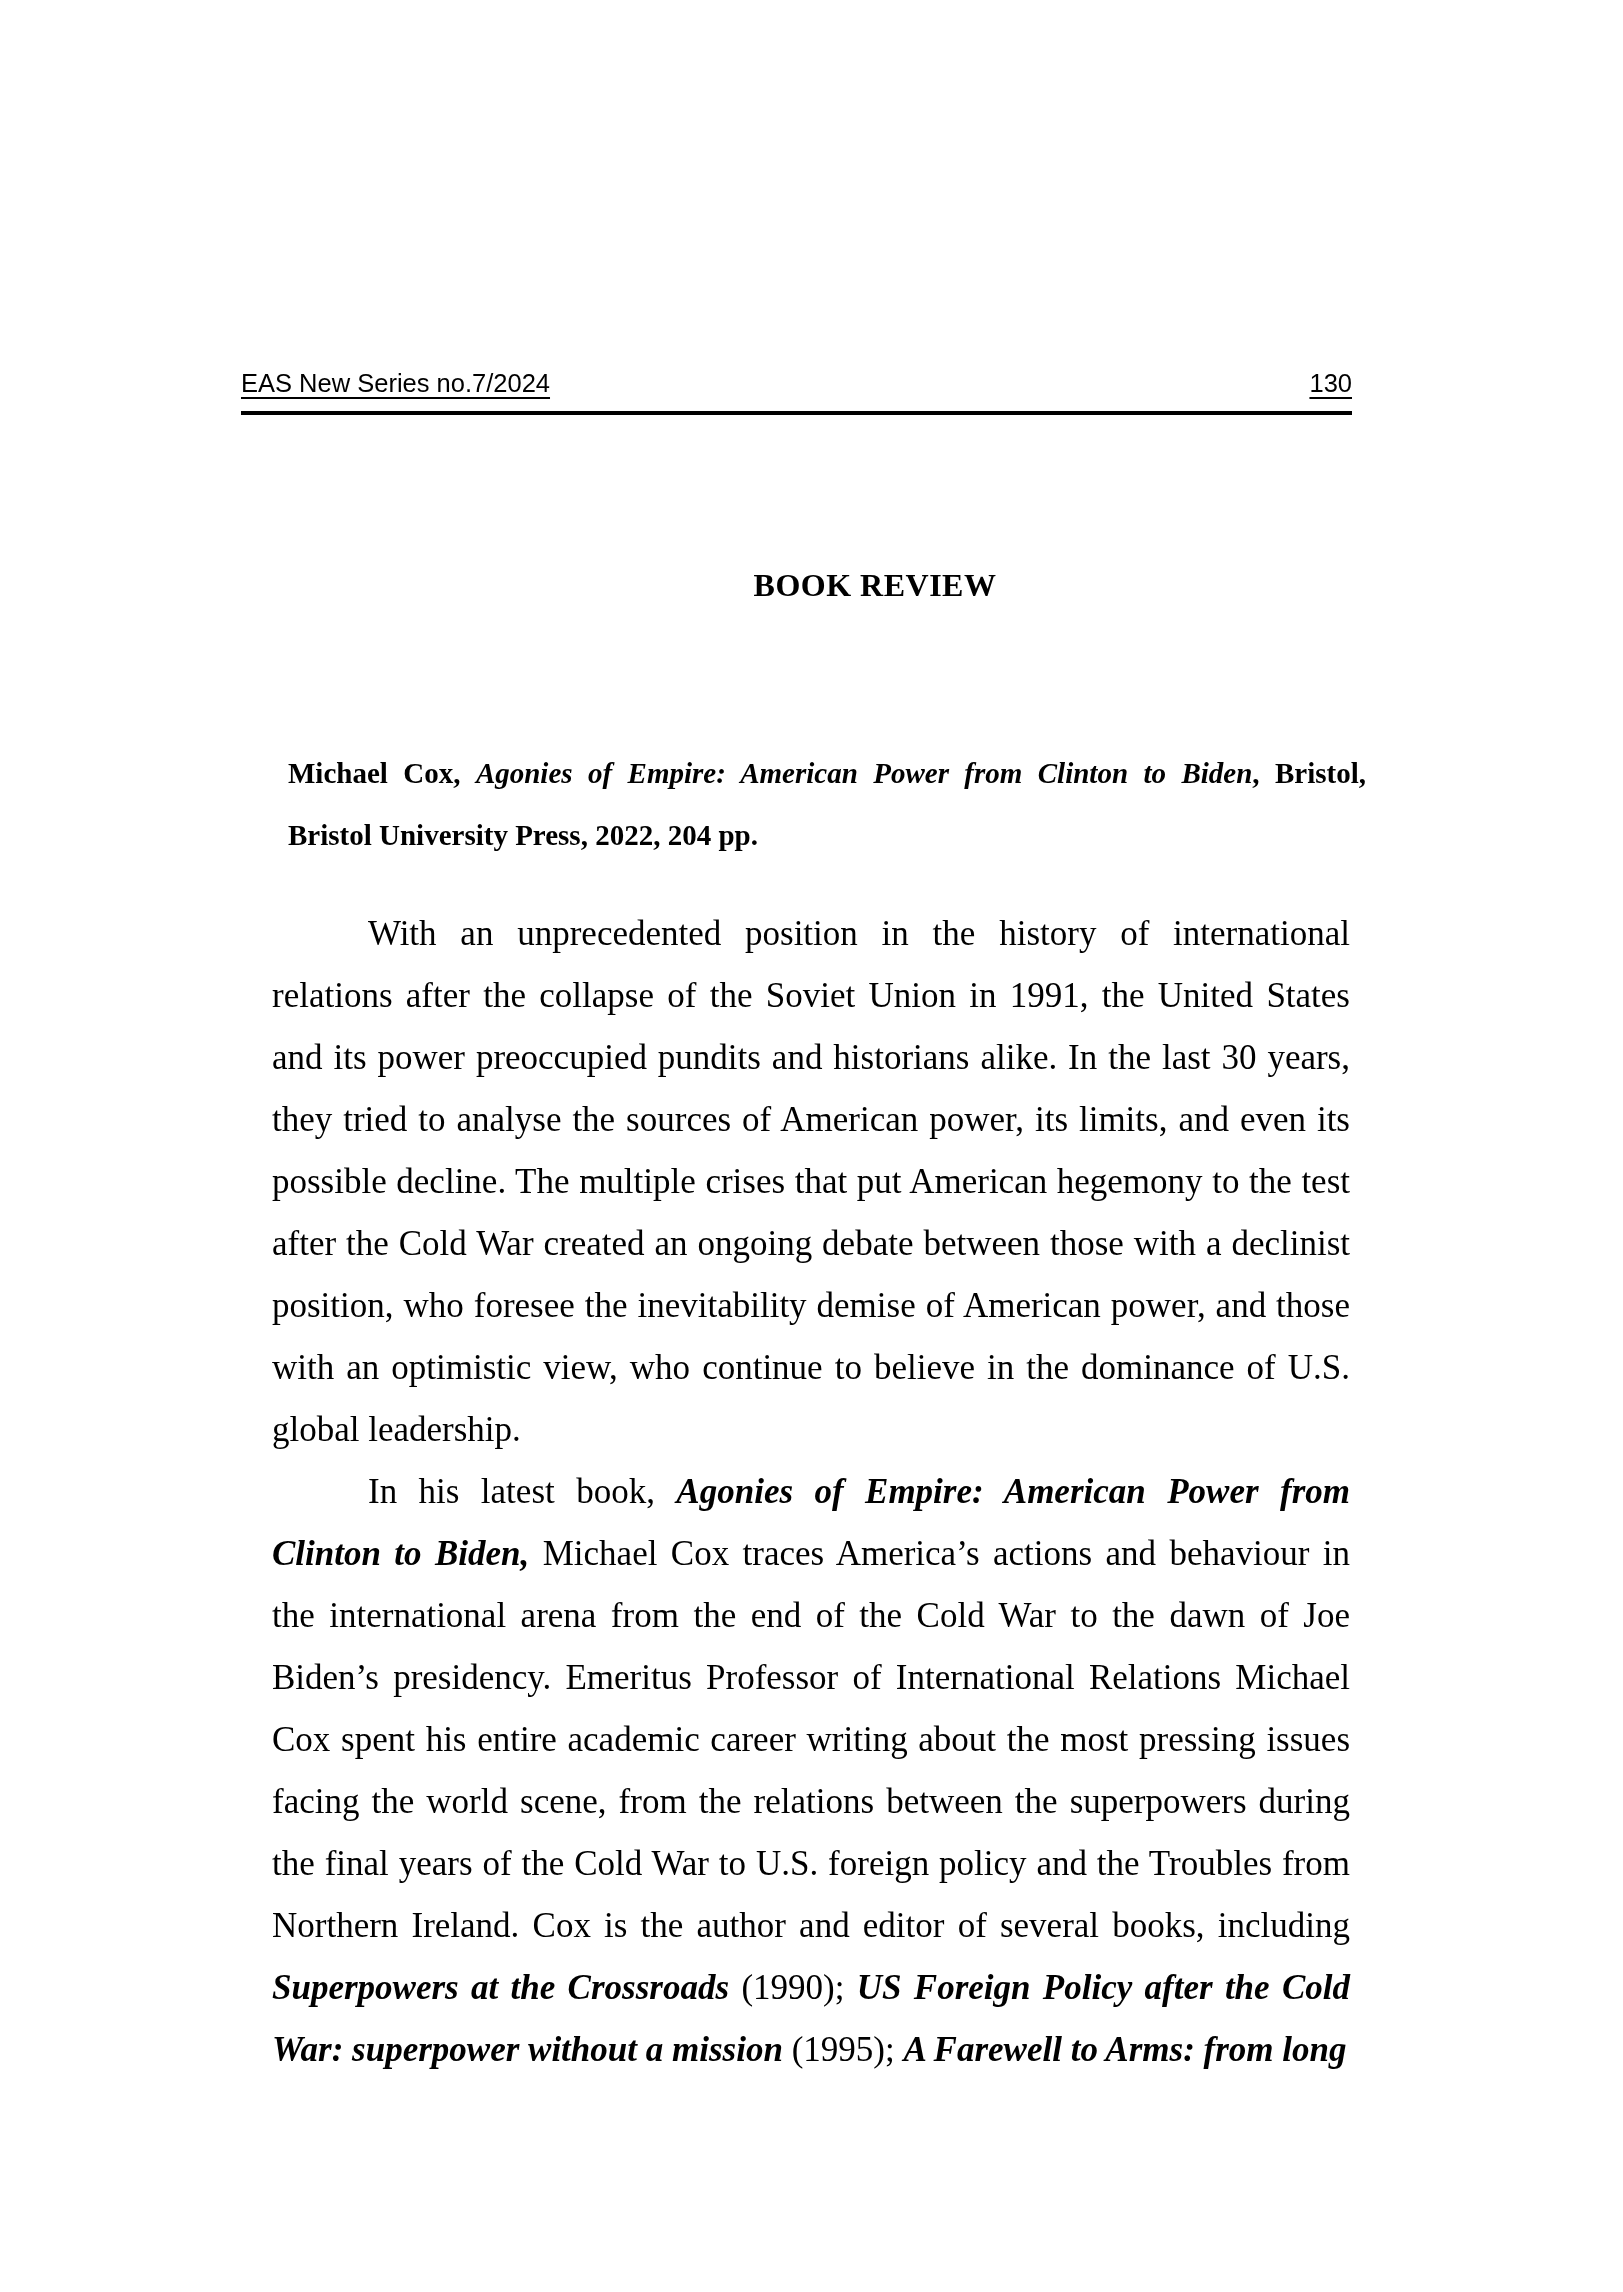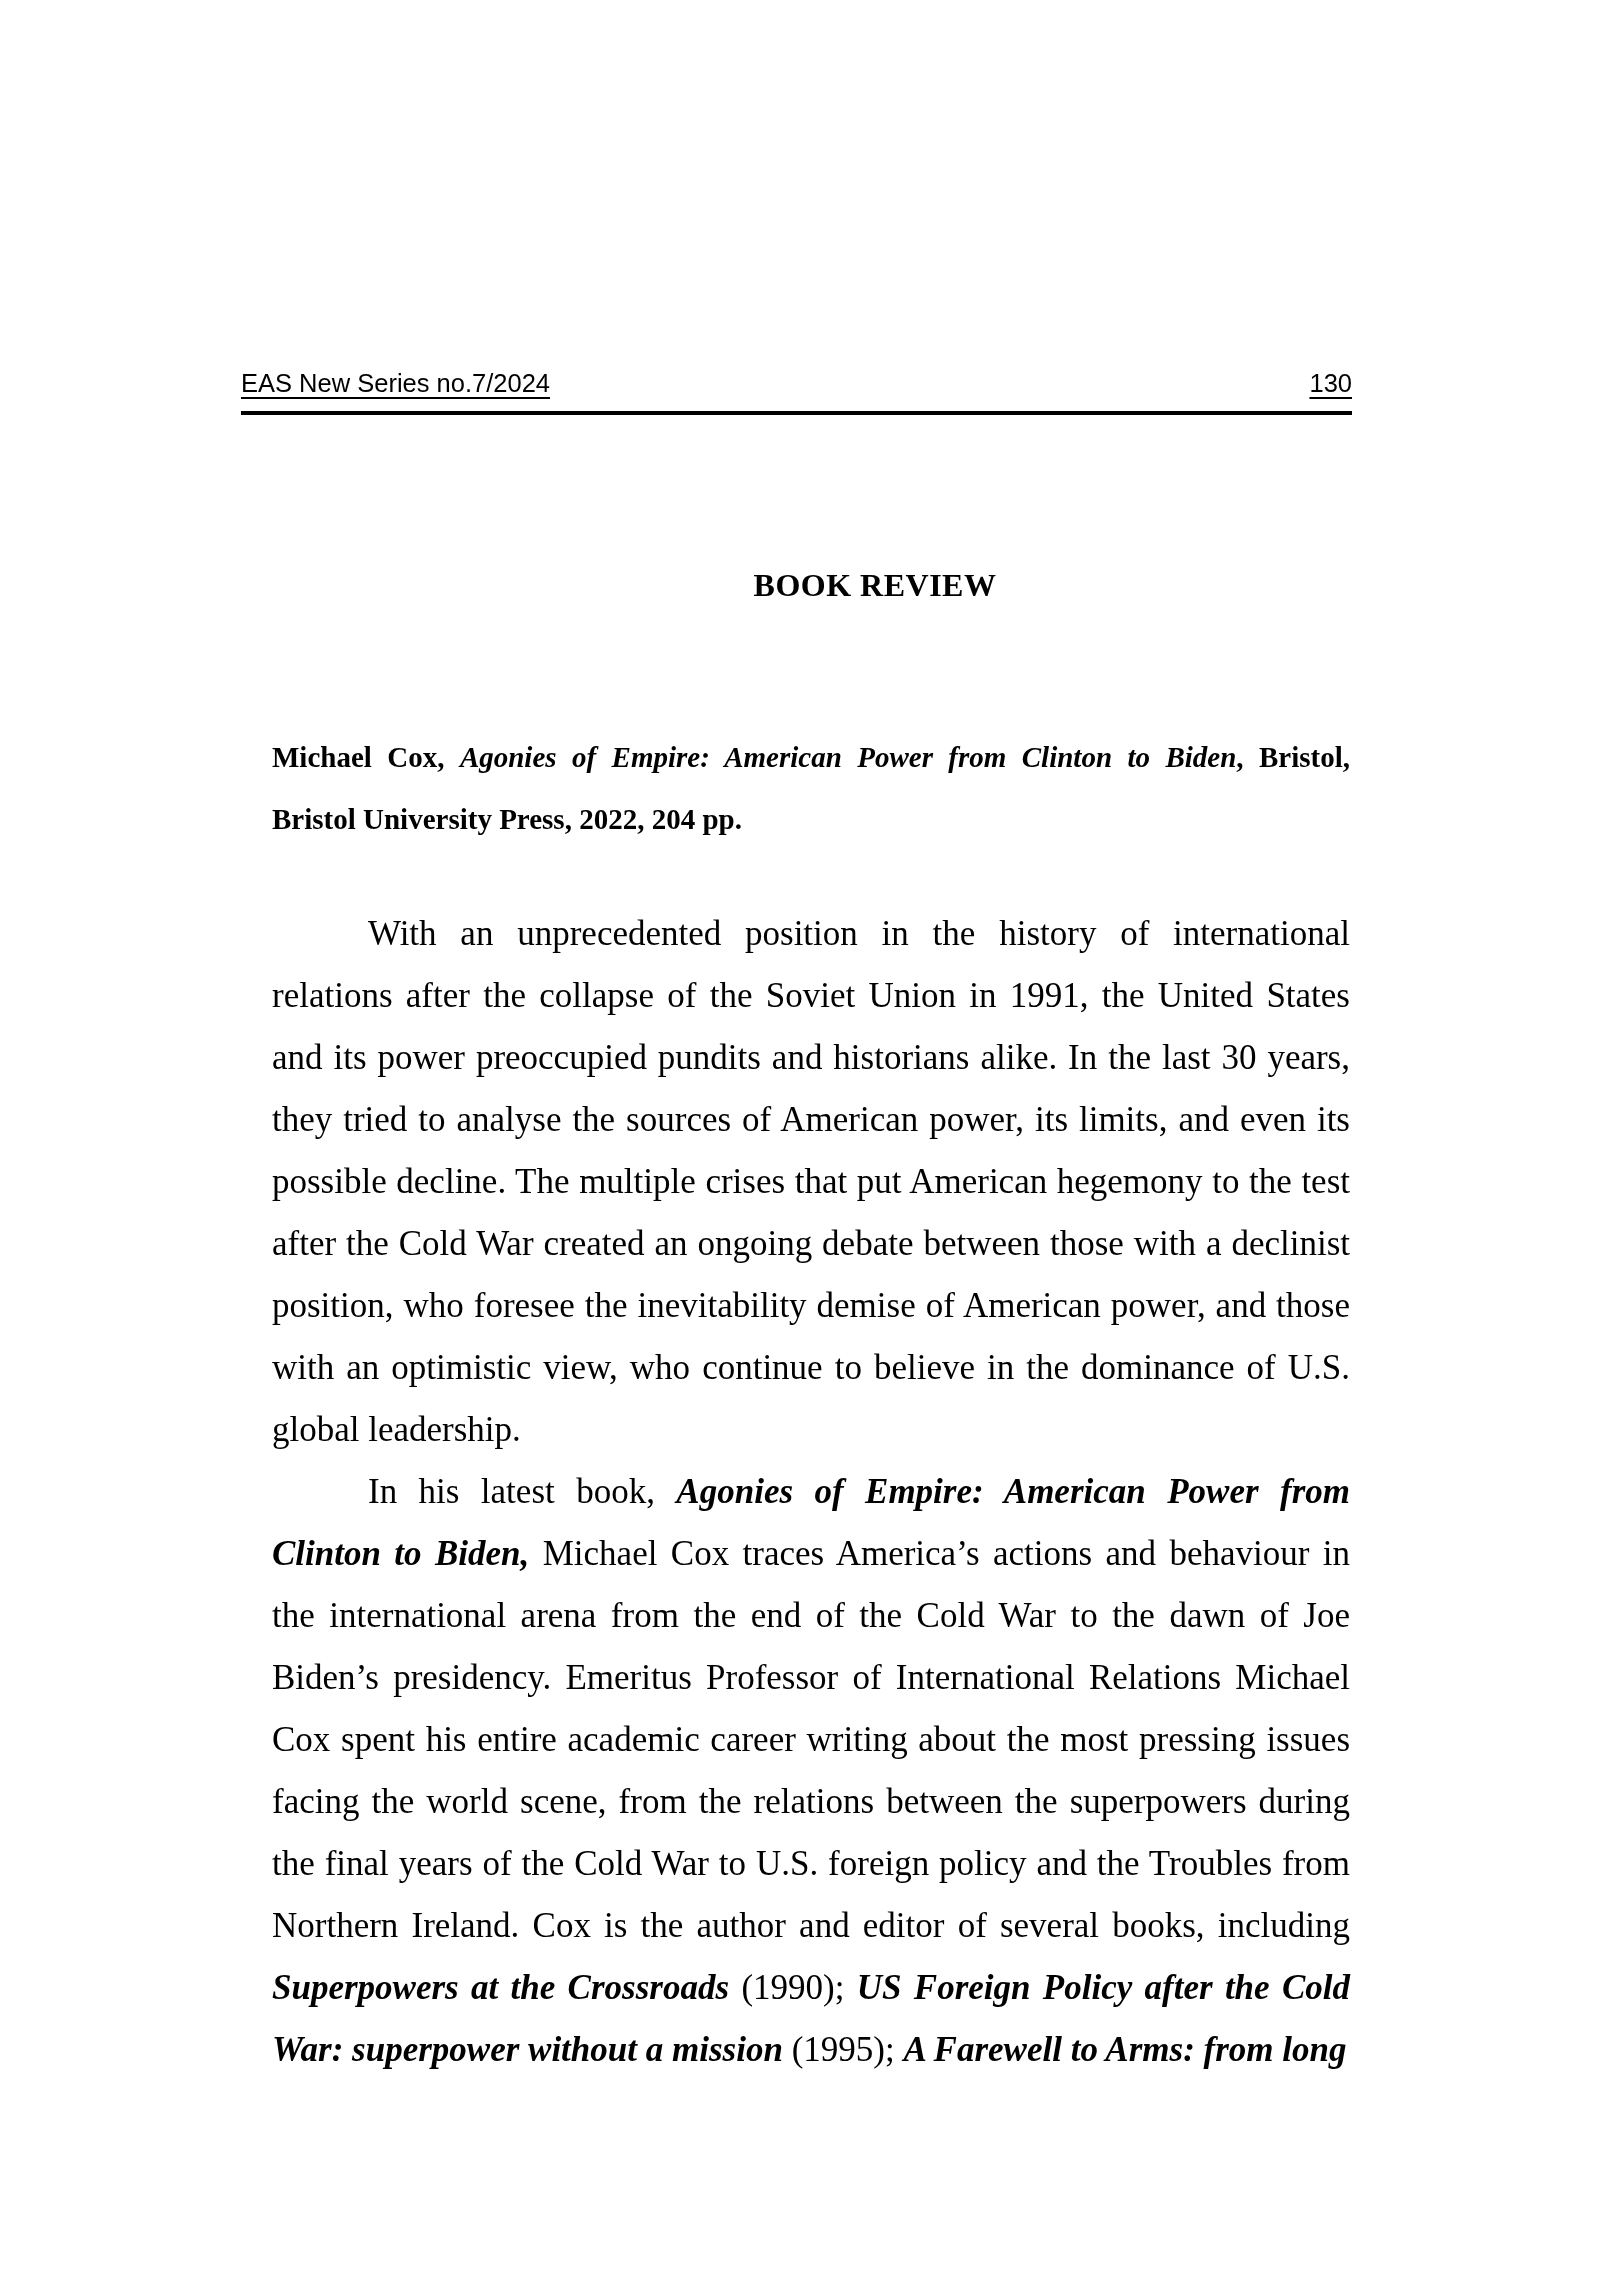--- a/index.html
+++ b/index.html
@@ -47,21 +47,21 @@
     font-size: 32px;
     font-weight: bold;
     line-height: 35px;
     letter-spacing: 0.5px;
   }
   .citation {
     position: absolute;
     left: 272px;
     top: 726px;
     width: 1078px;
-    margin: 0;
+    margin: 16px;
     font-size: 29px;
     font-weight: bold;
     line-height: 62px;
     text-align: justify;
   }
   .content {
     position: absolute;
     left: 272px;
     top: 903px;
     width: 1078px;

